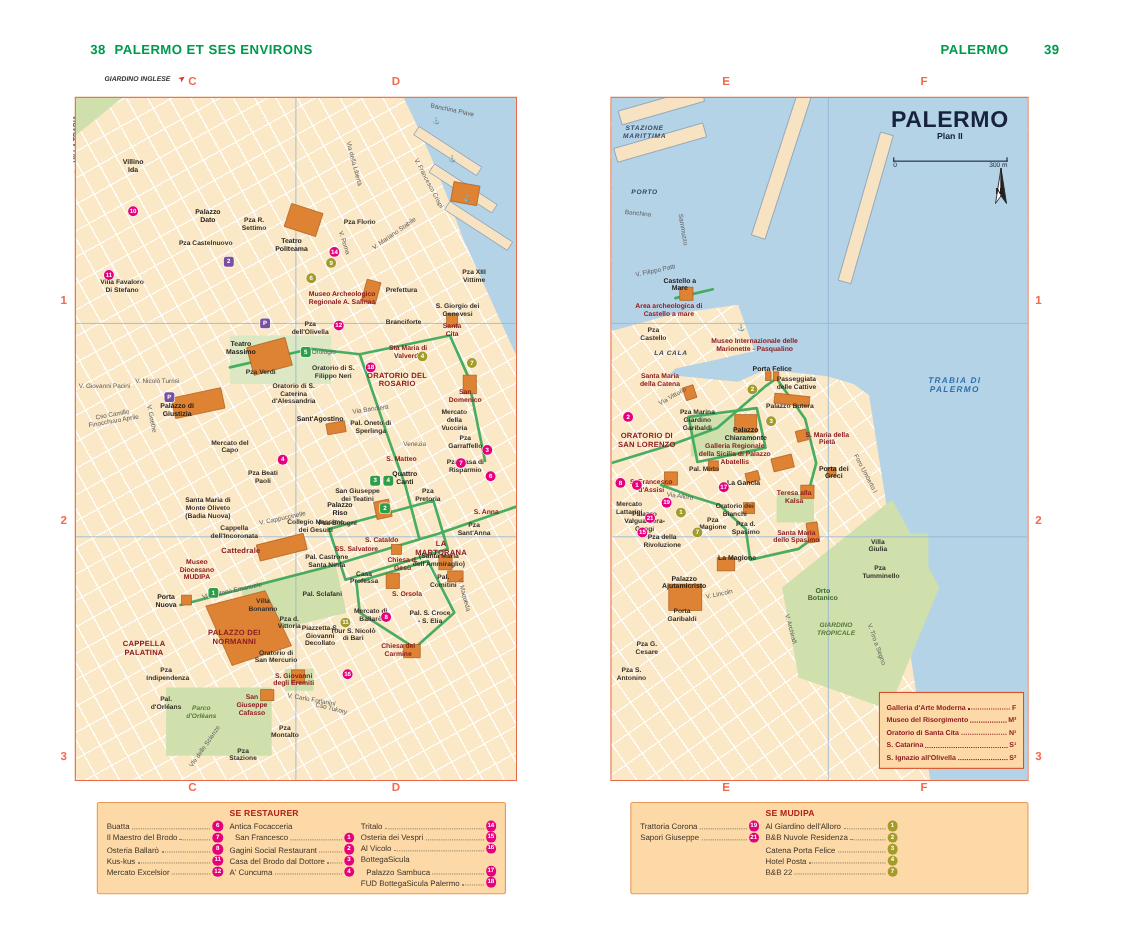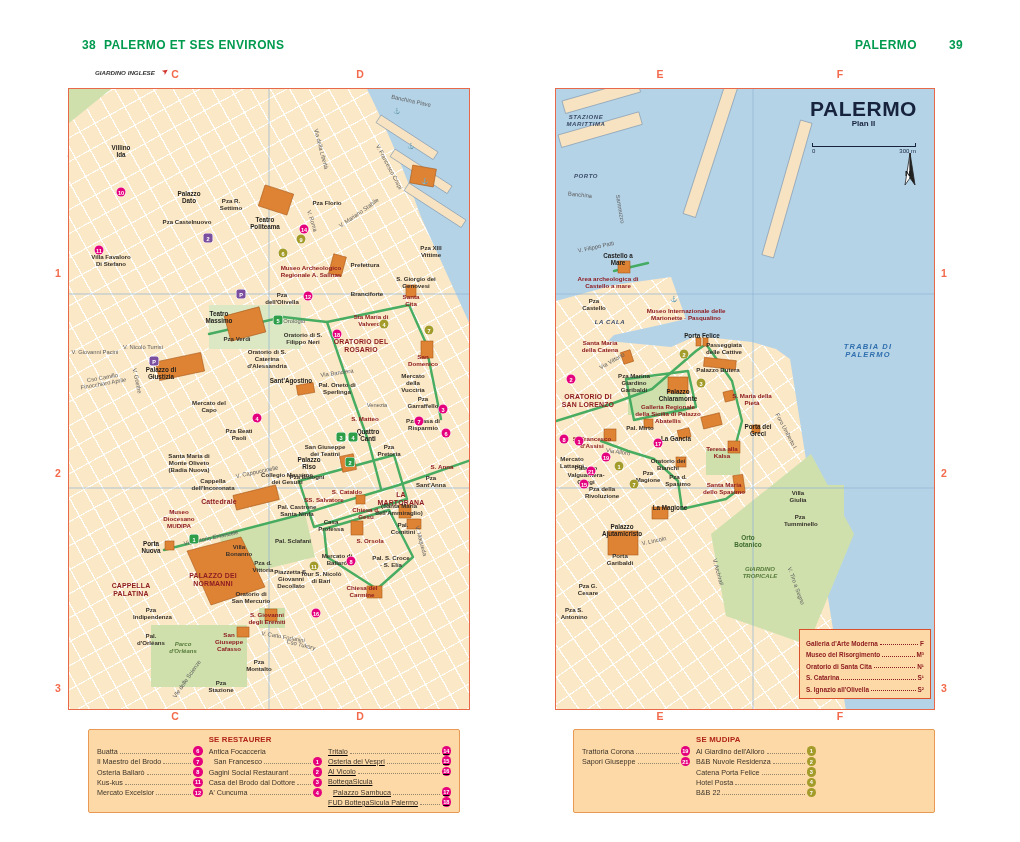--- a/index.html
+++ b/index.html
@@ -458,21 +458,21 @@
         <span class="nm">Casa del Brodo dal Dottore</span>
         <span class="dots"></span>
         <span class="cc cc-r">3</span>
       </div>
       <div class="le">
         <span class="nm">A' Cuncuma</span>
         <span class="dots"></span>
         <span class="cc cc-r">4</span>
       </div>
     </div>
-    <div class="lcol" style="width: 128px; text-decoration: underline;">
+    <div class="lcol" style="width: 128px;">
       <div class="ltitle"></div>
       <div class="le">
         <span class="nm">Tritalo</span>
         <span class="dots"></span>
         <span class="cc cc-r">14</span>
       </div>
       <div class="le">
         <span class="nm">Osteria dei Vespri</span>
         <span class="dots"></span>
         <span class="cc cc-r">15</span>

